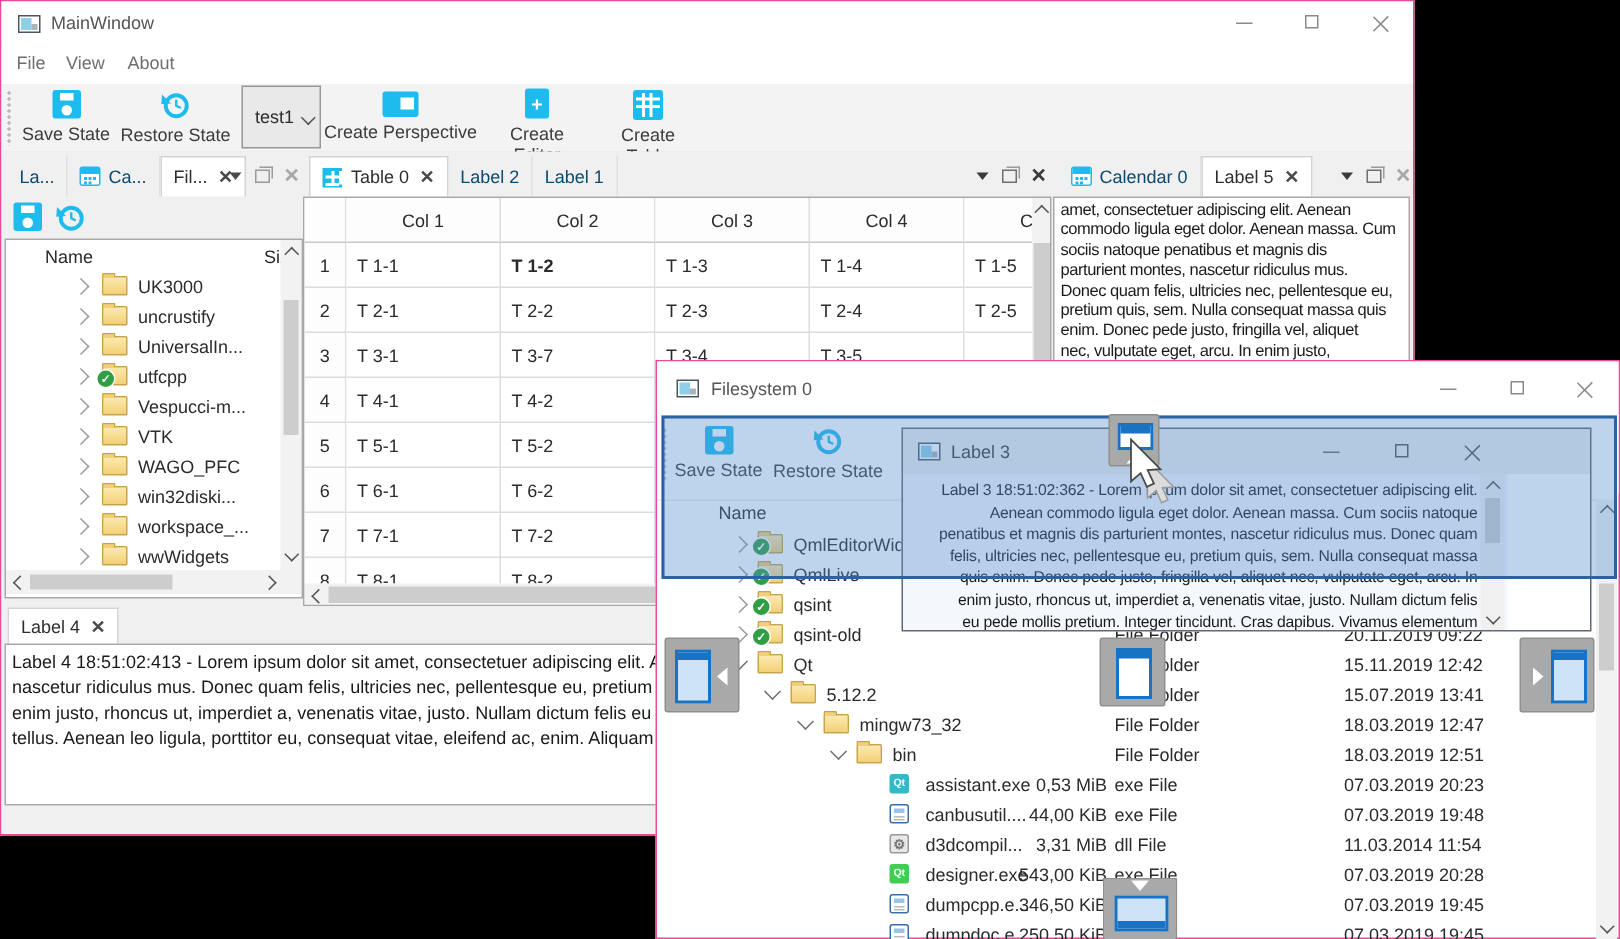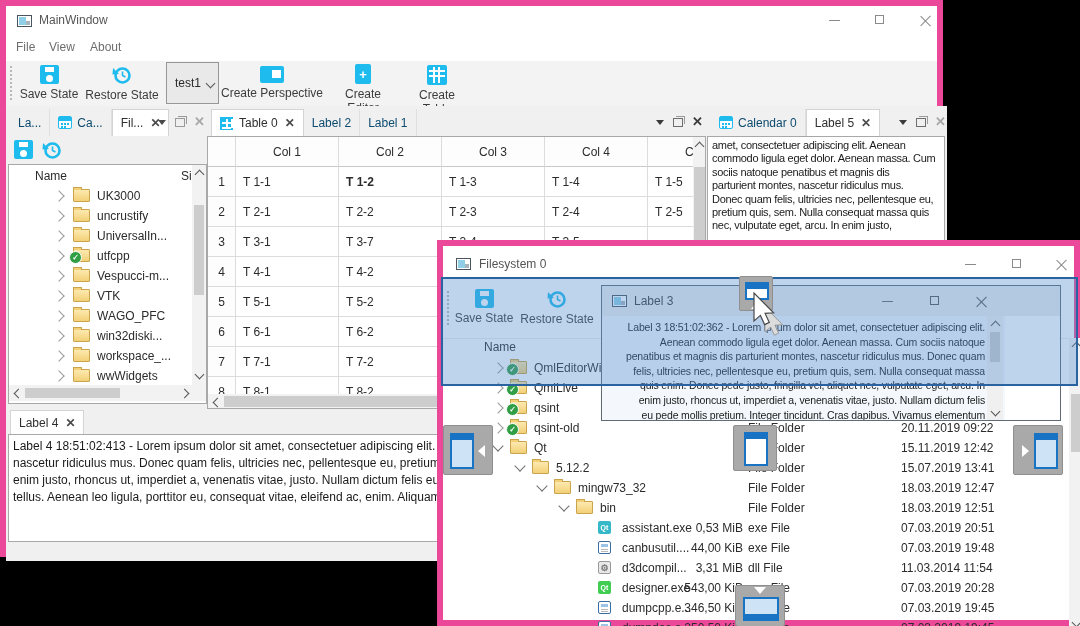--- a/index.html
+++ b/index.html
@@ -1,19 +1,19 @@
 <!DOCTYPE html>
 <html><head>
 <meta charset="utf-8">
 <style>
   html,body{margin:0;padding:0;background:#000;}
   #screen{position:relative;width:1080px;height:626px;overflow:hidden;background:#000;
           font-family:"Liberation Sans",sans-serif;font-size:12px;color:#333;}
   .abs{position:absolute;}
-  .win{position:absolute;background:#fff;border:6px solid #ec4899;box-sizing:border-box;}
+  .win{position:absolute;background:#fff;border:1px solid #ec4899;box-sizing:border-box;}
   .titlebar{position:absolute;left:0;right:0;top:0;background:#fff;}
   .title-text{position:absolute;top:7px;color:#555;font-size:12px;white-space:nowrap;}
   .appicon{position:absolute;width:15px;height:12px;background:#fff;border:1px solid #4a5560;box-sizing:border-box;}
   .appicon::before{content:'';position:absolute;left:1px;top:1px;width:7px;height:8px;background:#8fd0e8;}
   .appicon::after{content:'';position:absolute;right:1px;bottom:1px;width:4px;height:4px;background:#aab4bd;}
   .wbtn{position:absolute;width:30px;height:20px;}
   .gl-min{position:absolute;left:9px;top:10px;width:11px;height:1px;background:#8a8a8a;}
   .gl-max{position:absolute;left:10px;top:5px;width:9px;height:9px;border:1px solid #8a8a8a;box-sizing:border-box;}
   .gl-close{position:absolute;left:15px;top:4px;width:1.4px;height:14px;background:#8a8a8a;transform:rotate(45deg);}
   .gl-close2{position:absolute;left:15px;top:4px;width:1.4px;height:14px;background:#8a8a8a;transform:rotate(-45deg);}
@@ -383,20 +383,21 @@
       <span class="cb-x">✕</span>
     </div>
     <div class="panelbox" style="left:701px;top:130px;width:238px;height:406px;">
       <div id="label5-text" style="position:absolute;left:4px;top:2px;right:2px;font-size:11px;line-height:13.4px;letter-spacing:-0.3px;">
           <div class="loremline">amet, consectetuer adipiscing elit. Aenean</div>
           <div class="loremline">commodo ligula eget dolor. Aenean massa. Cum</div>
           <div class="loremline">sociis natoque penatibus et magnis dis</div>
           <div class="loremline">parturient montes, nascetur ridiculus mus.</div>
           <div class="loremline">Donec quam felis, ultricies nec, pellentesque eu,</div>
           <div class="loremline">pretium quis, sem. Nulla consequat massa quis</div>
+          <div class="loremline">enim. Donec pede justo, fringilla vel, aliquet</div>
           <div class="loremline">nec, vulputate eget, arcu. In enim justo,</div>
         </div>
     </div>
   </div>
 
   <div class="win" style="left:437px;top:240px;width:643px;height:386px;z-index:2;">
     <div class="titlebar" style="height:36px;border-bottom:1px solid #e8e8e8;">
       <span class="appicon" style="left:13px;top:12px;"></span>
       <span class="title-text" style="left:36px;top:11px;">Filesystem 0</span>
       <span class="wbtn" style="left:513px;top:8px;">
@@ -486,21 +487,21 @@
           <div class="fold" style="left: 133px; top: 3px;"></div>
           <div class="fsrow-lbl" style="left: 157px;">bin</div>
           <div class="fsrow-lbl" style="left: 305px;">File Folder</div>
           <div class="fsrow-lbl" style="left: 458px;">18.03.2019 12:51</div>
         </div>
         <div class="treerow" style="top: 160px; width: 100%;">
           <div class="fic qt1" style="left: 155px; top: 3px;">Qt</div>
           <div class="fsrow-lbl" style="left: 179px;">assistant.exe</div>
           <div class="fsrow-lbl" style="left: 220px; width: 80px; text-align: right;">0,53 MiB</div>
           <div class="fsrow-lbl" style="left: 305px;">exe File</div>
-          <div class="fsrow-lbl" style="left: 458px;">07.03.2019 20:51</div>
+          <div class="fsrow-lbl" style="left: 458px;">07.03.2019 20:23</div>
         </div>
         <div class="treerow" style="top: 180px; width: 100%;">
           <div class="fic app" style="left: 155px; top: 3px;"></div>
           <div class="fsrow-lbl" style="left: 179px;">canbusutil....</div>
           <div class="fsrow-lbl" style="left: 220px; width: 80px; text-align: right;">44,00 KiB</div>
           <div class="fsrow-lbl" style="left: 305px;">exe File</div>
           <div class="fsrow-lbl" style="left: 458px;">07.03.2019 19:48</div>
         </div>
         <div class="treerow" style="top: 200px; width: 100%;">
           <div class="fic dll" style="left: 155px; top: 3px;">⚙</div>

